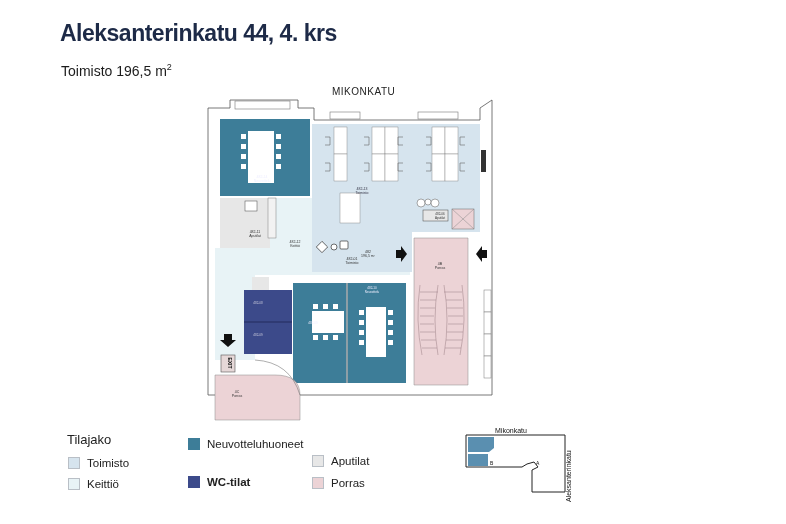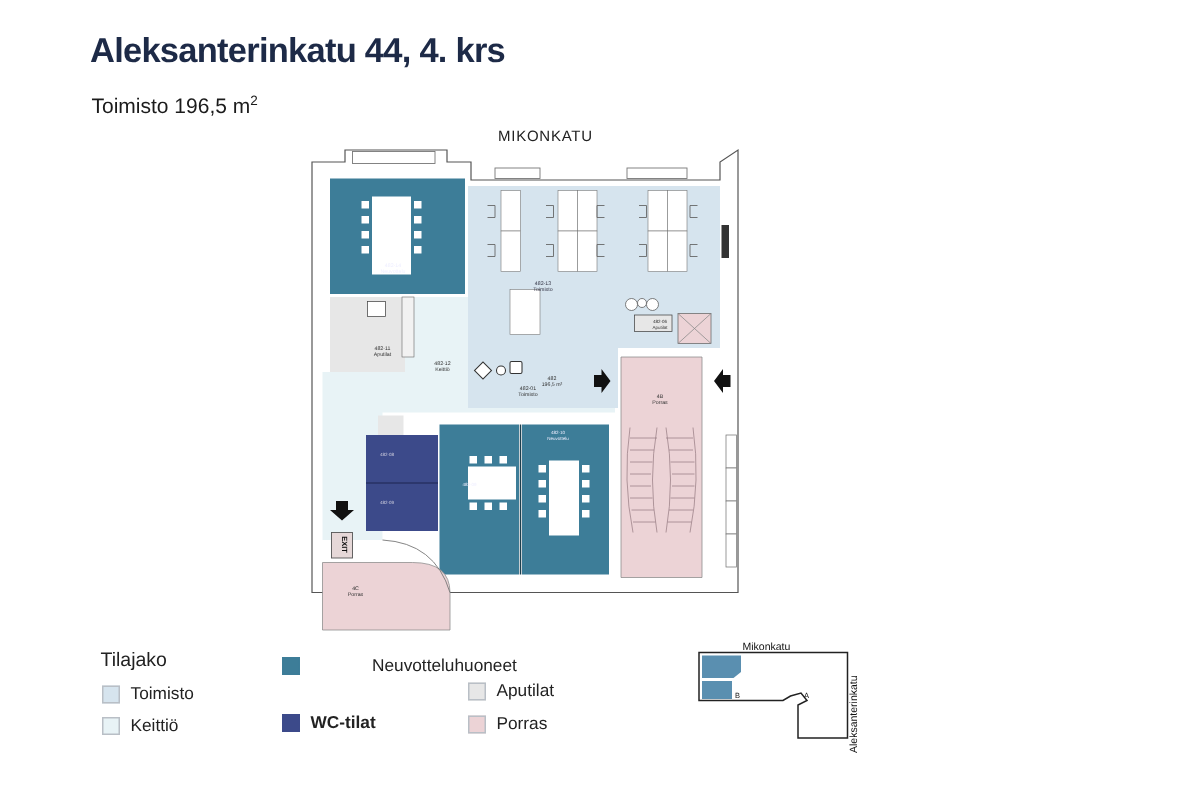--- a/index.html
+++ b/index.html
@@ -183,21 +183,21 @@
 <div class="legend-title">Tilajako</div>
 
 <div class="legend-item" style="left:68px; top:457px;">
   <span class="swatch" style="background:#d6e4ee"></span>
   <span>Toimisto</span>
 </div>
 <div class="legend-item" style="left:68px; top:478px;">
   <span class="swatch" style="background:#e8f3f6"></span>
   <span>Keittiö</span>
 </div>
-<div class="legend-item" style="left:188px; top:438px;gap:41px;">
+<div class="legend-item" style="left:188px; top:438px;">
   <span class="swatch" style="background:#3d7d98; border-color:#3d7d98"></span>
   <span>Neuvotteluhuoneet</span>
 </div>
 <div class="legend-item" style="left:188px; top:476px;font-weight:bold;">
   <span class="swatch" style="background:#3c4a8a; border-color:#3c4a8a"></span>
   <span>WC-tilat</span>
 </div>
 <div class="legend-item" style="left:312px; top:455px;">
   <span class="swatch" style="background:#e7e7e7"></span>
   <span>Aputilat</span>

